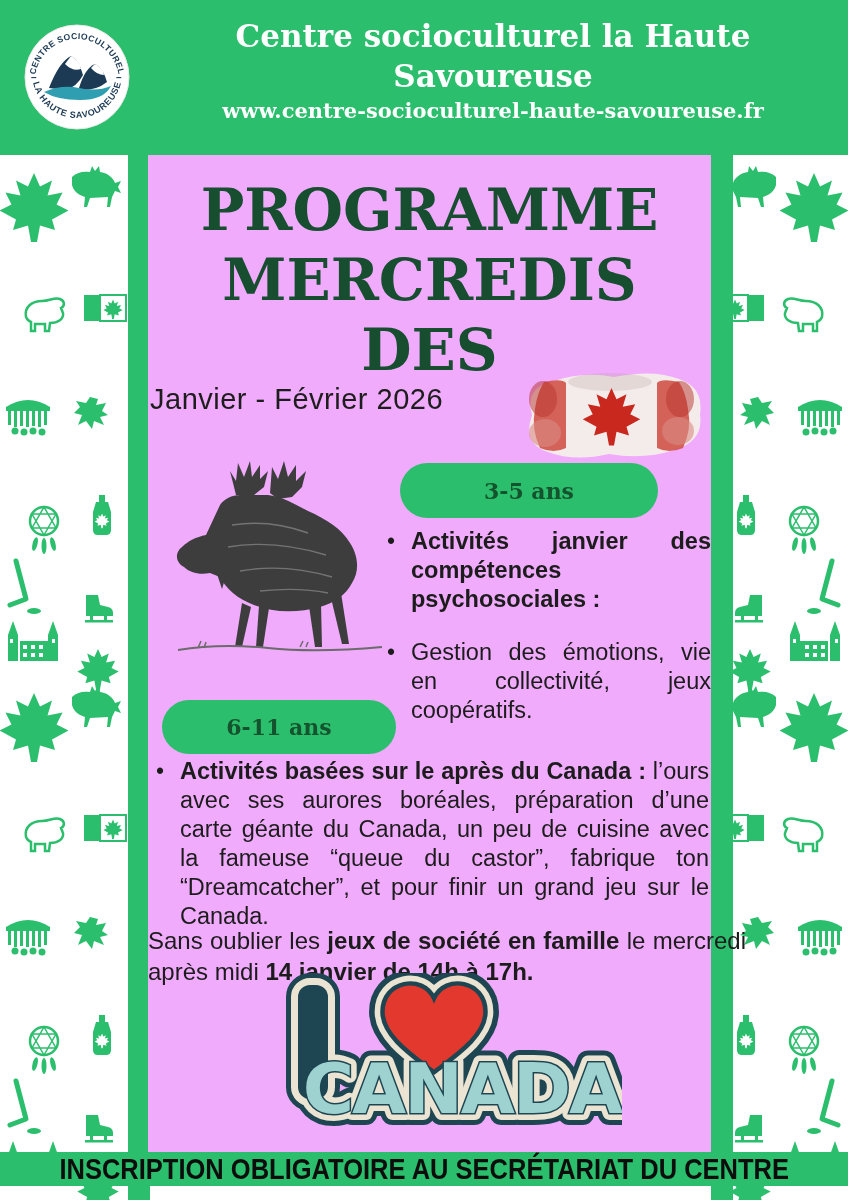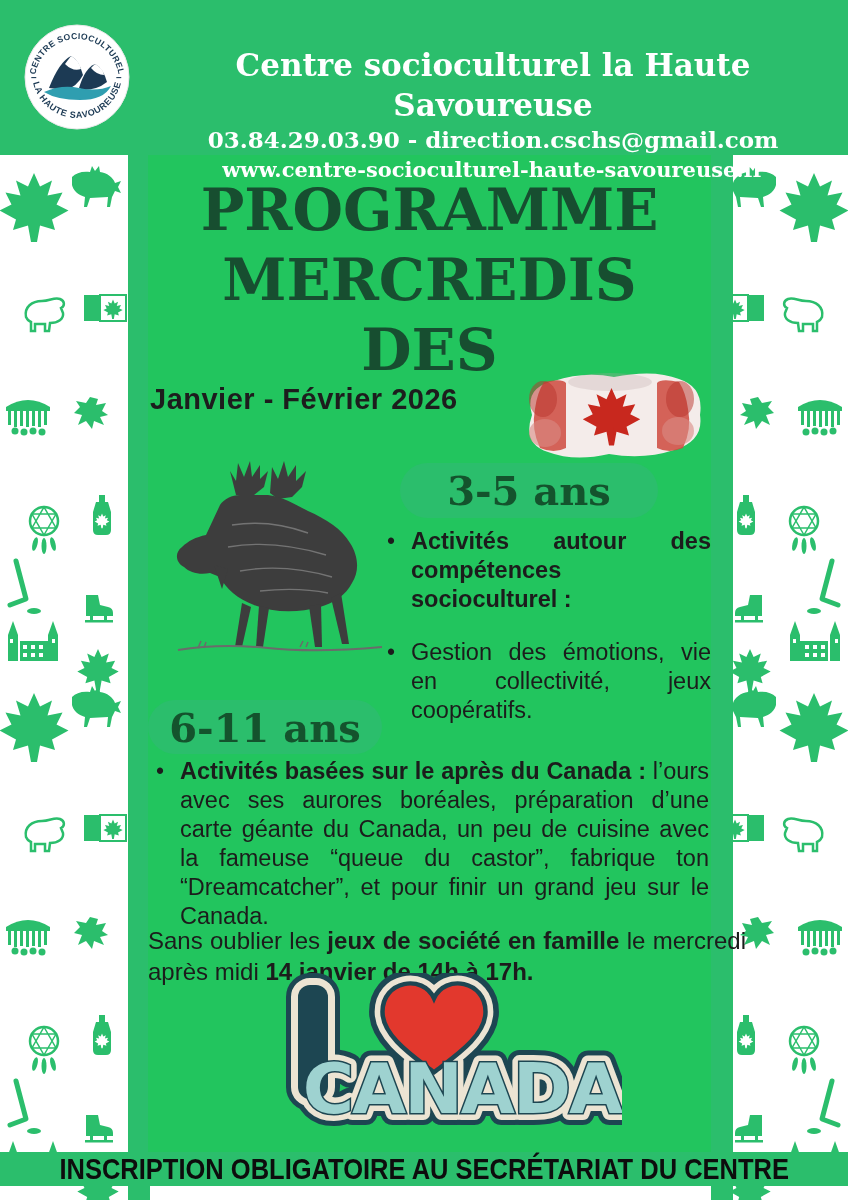--- a/index.html
+++ b/index.html
@@ -10,48 +10,48 @@
     --ink:#1C1C1C;
   }
   *{box-sizing:border-box;margin:0;padding:0}
   html,body{width:848px;height:1200px;overflow:hidden;background:#fff;
     font-family:"Liberation Sans",sans-serif;}
   #page{position:relative;width:848px;height:1200px;background:#fff;}
 
   
   .header{position:absolute;left:0;top:0;width:848px;height:155px;
     background:var(--green);z-index:3;color:#fff;}
-  .header-text{margin-left:138px;text-align:center;padding-top:9px;margin-top:36px;}
+  .header-text{margin-left:138px;text-align:center;padding-top:16px;}
   .h-title{font-family:"DejaVu Serif",serif;font-weight:700;font-size:31px;line-height:40px;}
   .h-line{font-family:"DejaVu Serif",serif;font-weight:700;font-size:23px;line-height:30px;}
   .h-line.web{font-size:21px;}
   .logo-badge{position:absolute;left:20px;top:20px;}
 
   
   .strip{position:absolute;top:155px;height:1045px;z-index:1;}
   .strip.left{left:0;width:128px;}
   .strip.right{left:733px;width:115px;}
   .vbar{position:absolute;top:155px;width:22px;height:1045px;background:var(--green);z-index:2;}
   .vbar.left{left:128px;}
   .vbar.right{left:711px;}
 
   
-  .content{position:absolute;left:148px;top:155px;width:563px;height:997px;background:#22c55e;z-index:2;}
+  .content{position:absolute;left:148px;top:155px;width:563px;height:997px;background:#f0abfc;z-index:2;}
   .main-title{position:absolute;left:0;top:20px;width:100%;text-align:center;
     font-family:"DejaVu Serif",serif;font-weight:700;font-size:58px;line-height:70px;
     color:var(--title-green);}
-  .date{position:absolute;left:2px;top:228px;font-size:29px;font-weight:700;color:#1d1d1d;letter-spacing:.5px;}
+  .date{position:absolute;left:2px;top:228px;font-size:29px;font-weight:400;color:#1d1d1d;letter-spacing:.5px;}
   .flag{position:absolute;left:366px;top:214px;}
   .moose{position:absolute;left:2px;top:300px;}
 
   .pill{position:absolute;background:var(--green);border-radius:29px;
     display:flex;align-items:center;justify-content:center;
-    font-family:"DejaVu Serif",serif;font-weight:700;font-size:40px;color:var(--pill-text);}
+    font-family:"DejaVu Serif",serif;font-weight:700;font-size:22px;color:var(--pill-text);}
   .pill.p35{left:252px;top:308px;width:258px;height:55px;}
-  .pill.p611{left:0;top:545px;width:234px;height:54px;}
+  .pill.p611{left:14px;top:545px;width:234px;height:54px;}
 
   .bullets-35{position:absolute;left:239px;top:372px;width:324px;}
   .bullets-611{position:absolute;left:8px;top:602px;width:553px;}
   .bullet{display:flex;margin-bottom:24px;}
   .dot{width:24px;font-size:23px;line-height:29px;color:var(--ink);}
   .btxt{flex:1;text-align:justify;font-size:23.5px;line-height:29px;color:var(--ink);}
   .seg.bold{font-weight:700;}
 
   .family{position:absolute;left:0;top:758px;width:598px;text-align:justify;
     font-size:24px;line-height:31px;color:var(--ink);margin-top:12px;}
@@ -162,21 +162,20 @@
       <g>
         <path d="M29,68 Q39,42 51,36 Q59,40 63,55 Q57,67 45,70 Z" fill="#1C3A54"></path>
         <path d="M45,44 L51,36 Q59,40 61,49 Q53,52 45,44 Z" fill="#fff"></path>
         <path d="M59,68 Q65,48 75,44 Q83,48 87,62 Q77,70 63,70 Z" fill="#1C3A54"></path>
         <path d="M71,48 L75,44 Q83,48 84,55 Q77,55 71,48 Z" fill="#fff"></path>
         <path d="M24,72 Q42,64 59,68 Q77,72 91,66 Q84,80 60,80 Q37,80 24,72 Z" fill="#2F9EB0"></path>
       </g>
     </svg>
     <div class="header-text">
       <div class="h-title">Centre socioculturel la Haute Savoureuse</div>
-      <div class="h-line">03.84.29.03.90 - direction.cschs@gmail.com</div>
       <div class="h-line web">www.centre-socioculturel-haute-savoureuse.fr</div>
     </div>
   </div>
 
   <div class="content">
 
     <div class="main-title">
       <div>PROGRAMME</div>
       <div>MERCREDIS</div>
       <div>DES</div>
@@ -222,21 +221,21 @@
       <path d="M48,193 l3,-7 M54,193 l2,-6 M150,192 l3,-6 M156,192 l2,-5" stroke="#6B6B6B" stroke-width="1.5" fill="none"></path>
     </svg>
 
     <div class="pill p35">
       <span>3-5 ans</span>
     </div>
     <div class="bullets-35">
       <div class="bullet">
         <span class="dot">•</span>
         <div class="btxt">
-          <span class="seg bold">Activités autour des compétences socioculturel :</span>
+          <span class="seg bold">Activités janvier des compétences psychosociales :</span>
         </div>
       </div>
       <div class="bullet">
         <span class="dot">•</span>
         <div class="btxt">
           <span class="seg">Gestion des émotions, vie en collectivité, jeux coopératifs.</span>
         </div>
       </div>
     </div>
 

